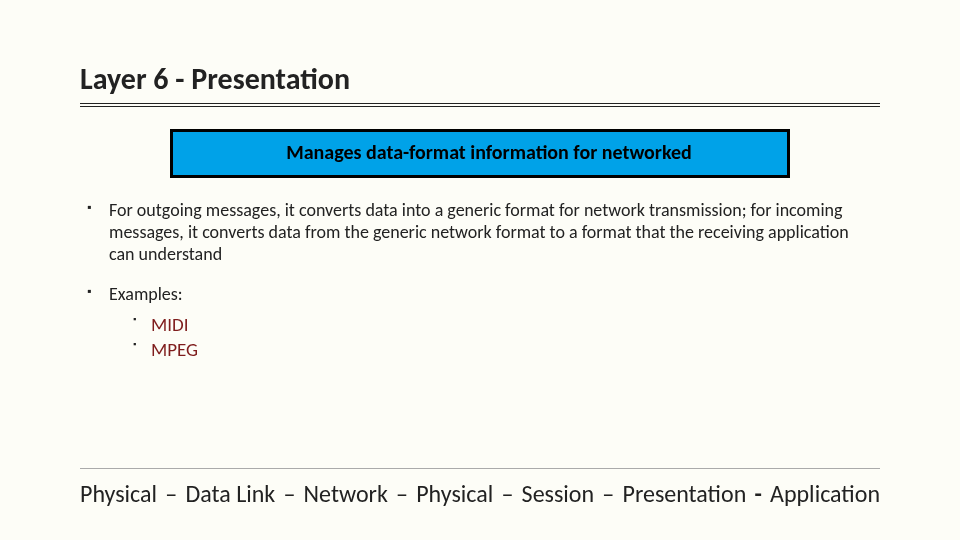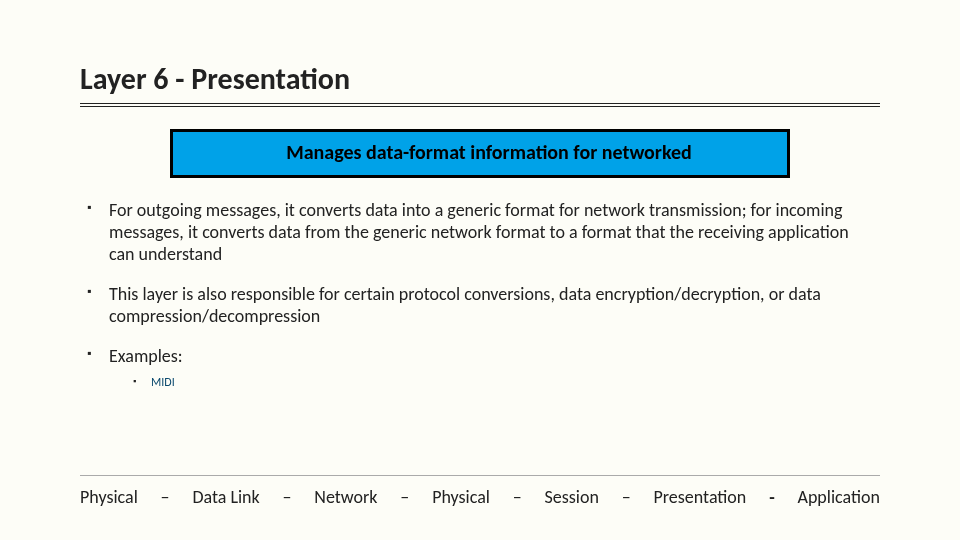--- a/index.html
+++ b/index.html
@@ -65,23 +65,23 @@
     color: #222;
   }
   ul.sub {
     list-style: none;
     padding: 0;
     margin: 6px 0 0 24px;
   }
   ul.sub > li {
     position: relative;
     padding-left: 18px;
-    font-size: 12px;
+    font-size: 19px;
     line-height: 1.35;
-    color: #0c4a6e;
+    color: #7f1d1d;
   }
   ul.sub > li::before {
     content: "▪";
     position: absolute;
     left: 0;
     top: 1px;
     font-size: 9px;
     color: #222;
   }
   .footer-wrap {
@@ -92,21 +92,21 @@
   }
   .footer-rule {
     border: 0;
     border-top: 1px solid #aaa;
     margin: 0 0 10px 0;
   }
   .footer {
     display: flex;
     justify-content: space-between;
     align-items: center;
-    font-size: 18px;
+    font-size: 24px;
     color: #222;
   }
   .footer .sep {
     color: #222;
   }
   .footer .strong {
     font-weight: 700;
   }
 </style>
 </head>
@@ -116,25 +116,25 @@
 
   <h1 class="title">Layer 6 - Presentation</h1>
   <hr class="title-rule">
 
   <div class="summary-box">
     <span>Manages data-format information for networked</span><br>
   </div>
 
   <ul class="main">
     <li>For outgoing messages, it converts data into a generic format for network transmission; for incoming messages, it converts data from the generic network format to a format that the receiving application can understand</li>
-    <li>This layer is also responsible for certain protocol conversions, data encryption/decryption, or data compression/decompression</li>
     <li>
       <span>Examples:</span>
       <ul class="sub">
         <li>MIDI</li>
+        <li>MPEG</li>
       </ul>
     </li>
   </ul>
 
   <div class="footer-wrap">
     <hr class="footer-rule">
     <div class="footer">
       <span>Physical</span>
       <span class="sep">–</span>
       <span>Data Link</span>

